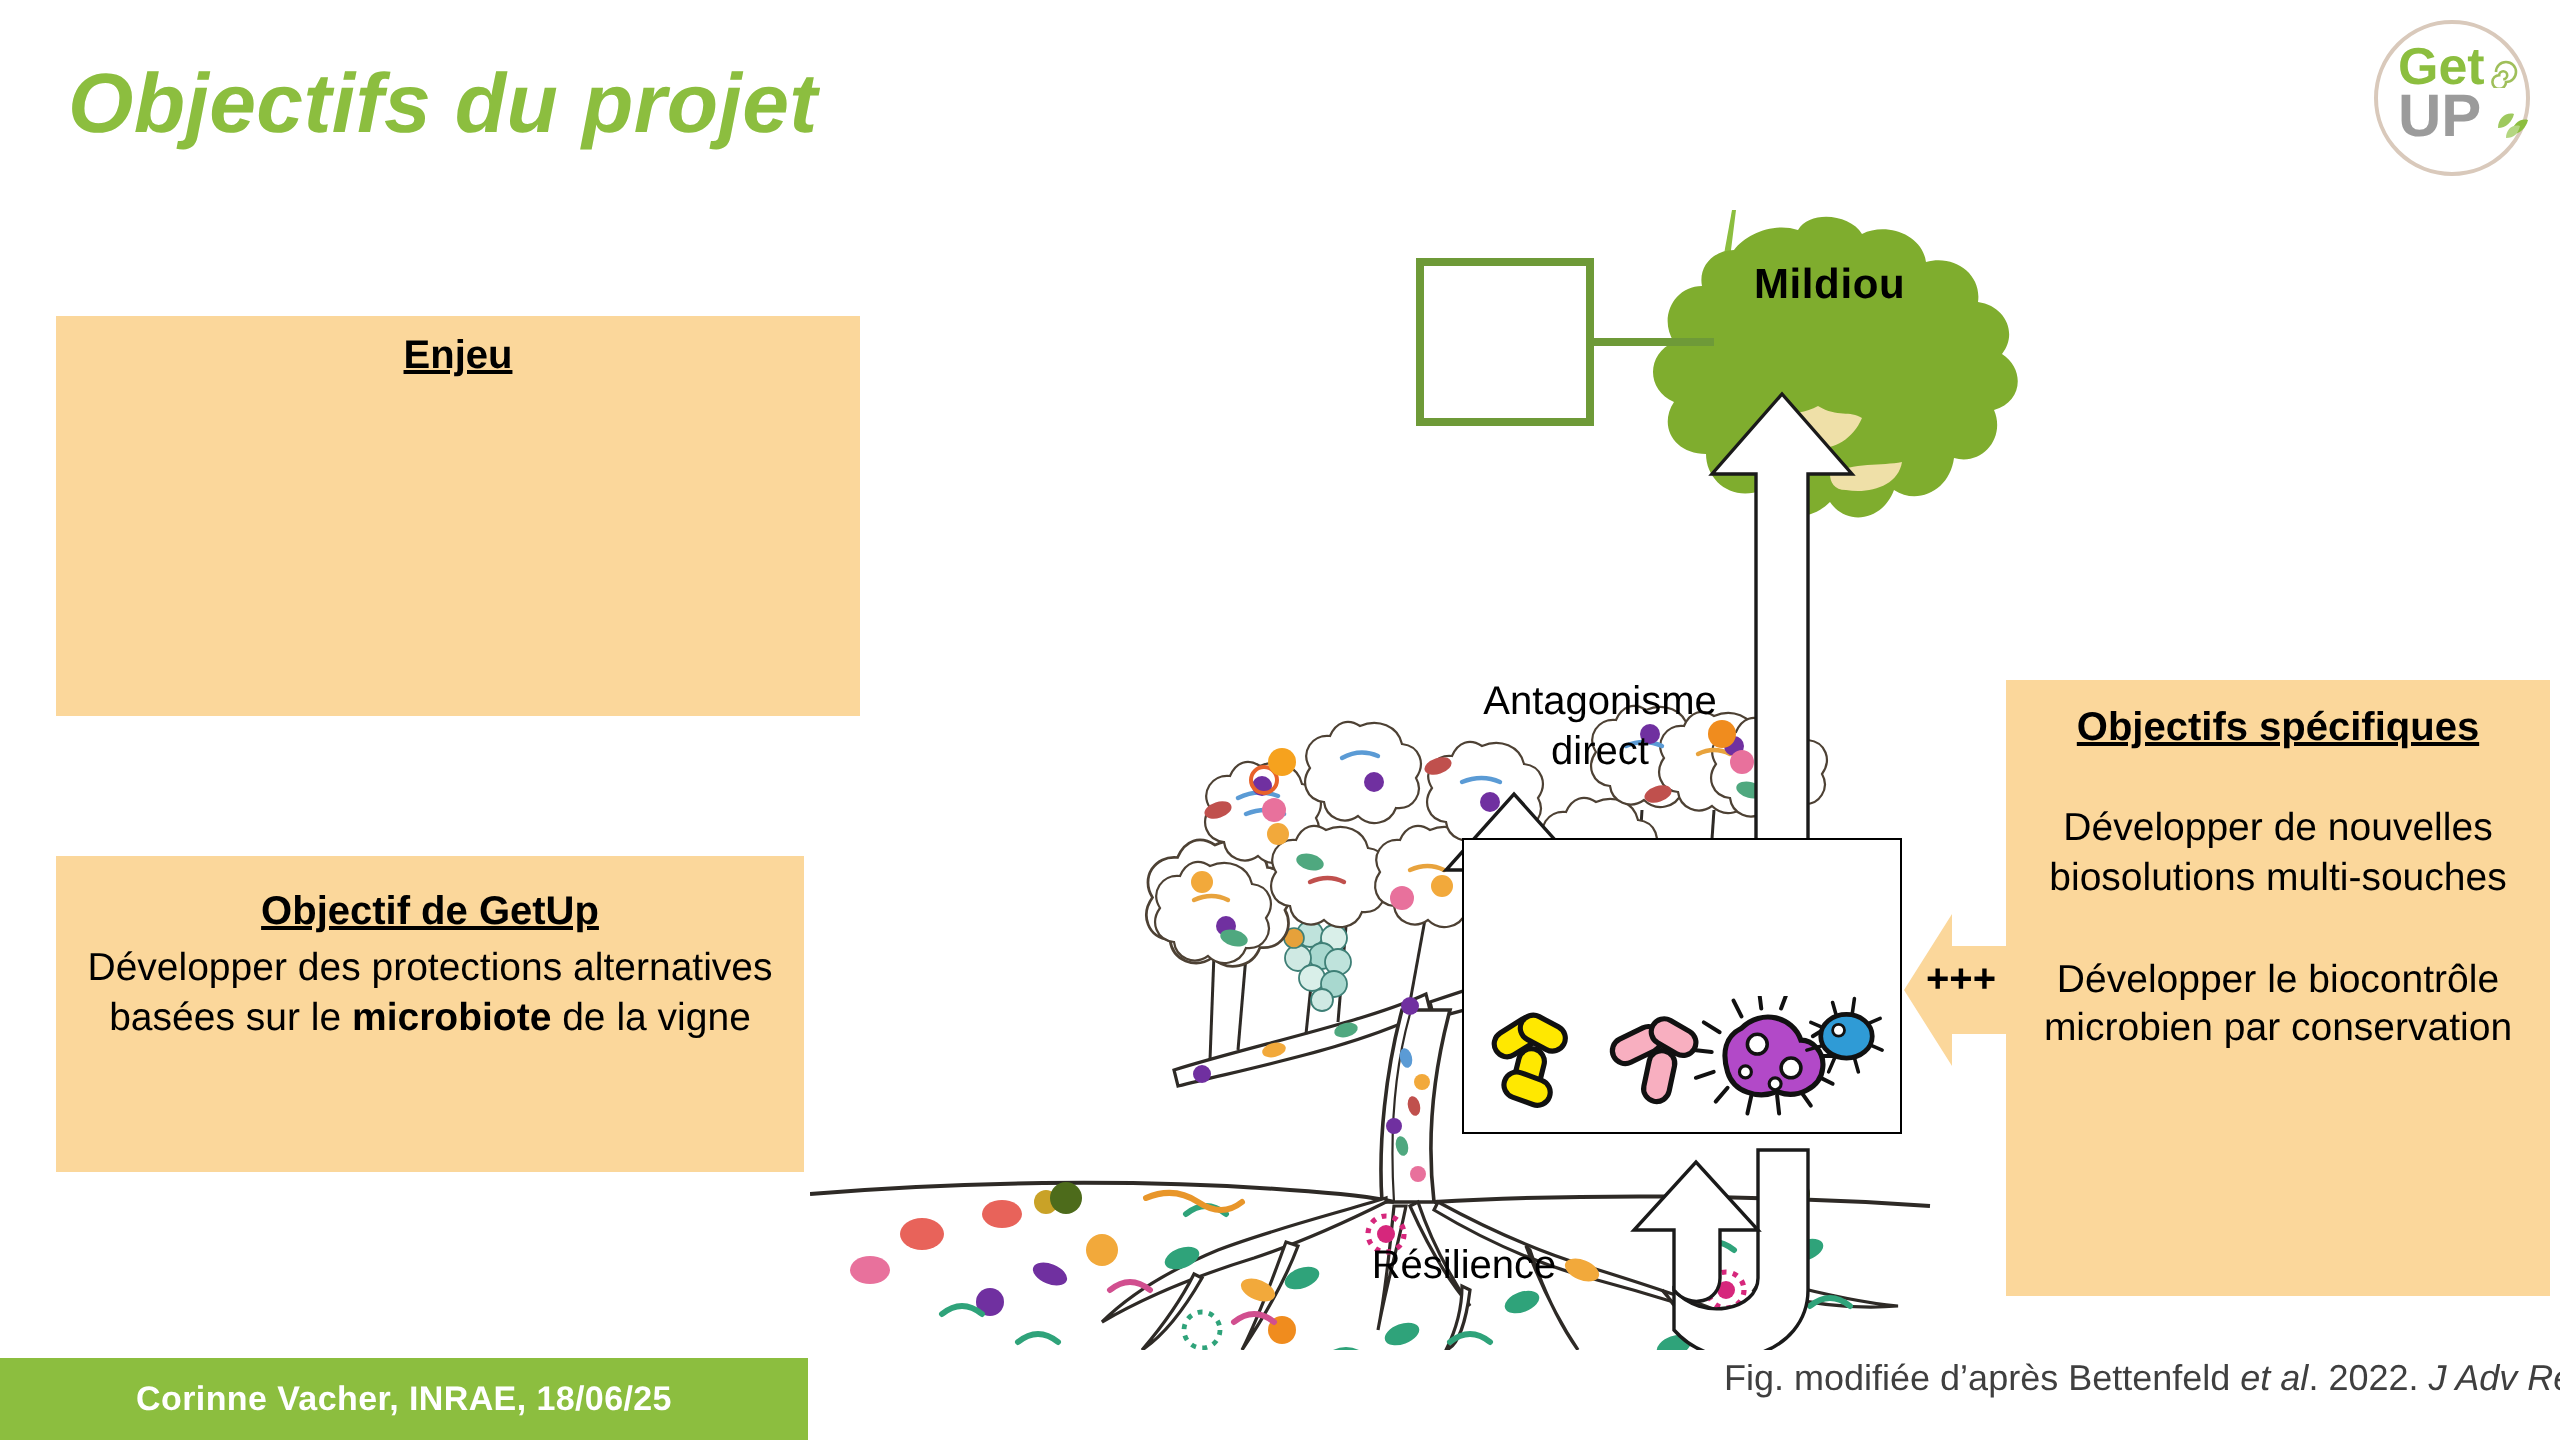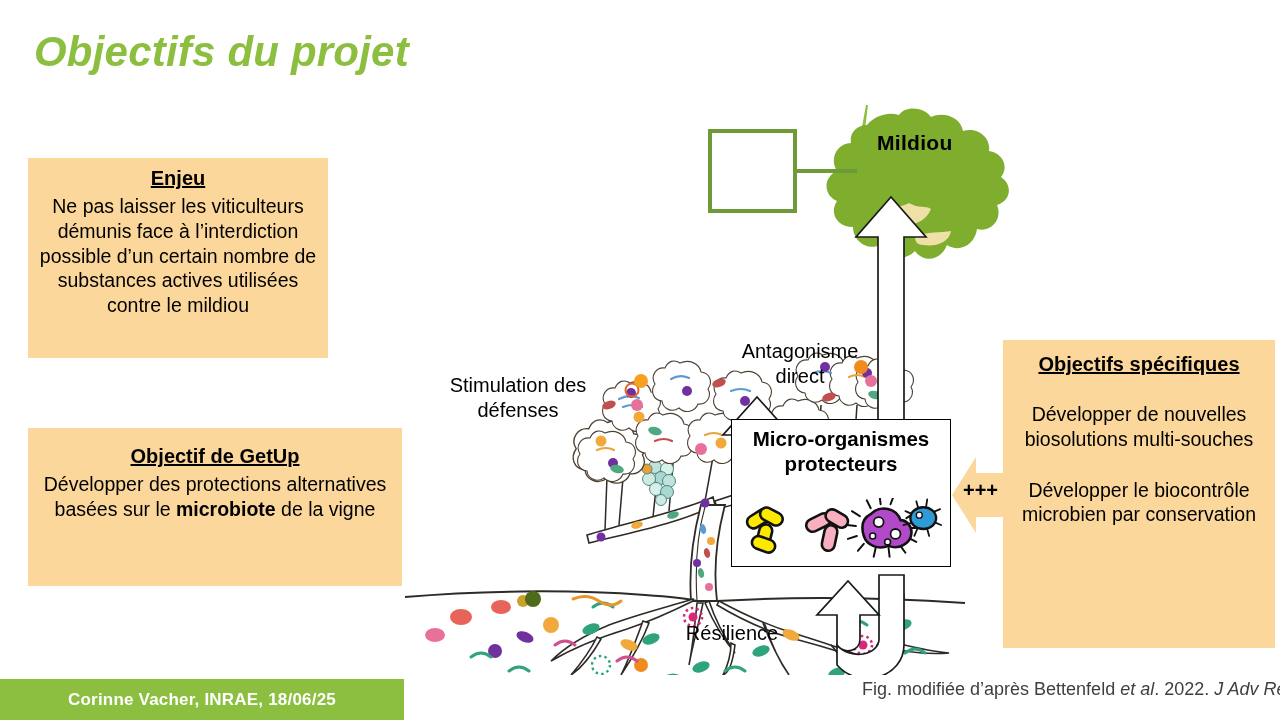--- a/index.html
+++ b/index.html
@@ -44,21 +44,21 @@
     background:#FBD79B;
     color:#000;
     text-align:center;
     box-sizing:border-box;
     line-height:1.28;
   }
   .ibox .hd{
     display:block;font-weight:bold;text-decoration:underline;
     margin-bottom:2px;
   }
-  #box-enjeu{left:28px;top:158px;width:300px;height:200px;font-size:19.5px;padding:8px 10px 0 10px;}
+  #box-enjeu{left:28px;top:158px;width:402px;height:200px;font-size:19.5px;padding:8px 10px 0 10px;}
   #box-enjeu .hd{font-size:20px;}
   #box-objectif-getup{left:28px;top:428px;width:374px;height:158px;font-size:19.5px;padding:16px 10px 0 10px;}
   #box-objectif-getup .hd{font-size:20px;}
   #box-objectifs-spec{left:1003px;top:340px;width:272px;height:308px;font-size:19.5px;padding:12px 8px 12px 8px;}
   #box-objectifs-spec .hd{font-size:20px;margin-bottom:24px;}
   #box-objectifs-spec .para2{margin-top:26px;display:block;text-align:center;}
   .b{font-weight:bold;}
 
   
   .figure{position:absolute;left:405px;top:105px;width:620px;height:570px;}
@@ -112,24 +112,37 @@
   }
   .credit i{font-style:italic;}
 </style>
 </head>
 <body>
 
 <div class="slide">
 
   <div class="title">Objectifs du projet</div>
 
+  <div class="logo">
+    <div class="logo-circle"></div>
+    <div class="logo-get">Get</div>
+    <div class="logo-up">UP</div>
+    <svg class="logo-swirl" width="18" height="16" viewBox="0 0 18 16">
+      <path d="M3 8 a5 5 0 1 1 5 5 a3.4 3.4 0 1 1 -3.4 -3.4 a2 2 0 1 1 2 2" fill="none" stroke="#9fbf5a" stroke-width="1.3"></path>
+    </svg>
+    <svg class="logo-leaf" width="26" height="24" viewBox="0 0 26 24">
+      <path d="M13 3 C18 3 22 6 22 11 C22 16 18 20 13 20 C8 20 4 16 4 11 C4 6 8 3 13 3 Z" fill="#8CBE3F" opacity="0"></path>
+      <path d="M6 14 C6 9 10 6 14 7 C13 11 10 14 6 14 Z" fill="#9ec95e"></path>
+      <path d="M13 17 C13 12 17 9 21 10 C20 14 17 17 13 17 Z" fill="#8CBE3F"></path>
+      <path d="M10 19 C10 15 13 12 17 13 C16 17 14 19 10 19 Z" fill="#b4d681"></path>
+    </svg>
+  </div>
 
   <div class="ibox" id="box-enjeu">
     <span class="hd">Enjeu</span>
-    <span>Ne pas laisser les viticulteurs démunis face à l’interdiction possible d’un certain nombre de substances actives utilisées contre le mildiou</span>
   </div>
 
   <div class="ibox" id="box-objectif-getup">
     <span class="hd">Objectif de GetUp</span>
     <span>Développer des protections alternatives basées sur le </span><span class="b">microbiote</span><span> de la vigne</span>
   </div>
 
   <div class="ibox" id="box-objectifs-spec">
     <span class="hd">Objectifs spécifiques</span>
     <span>Développer de nouvelles biosolutions multi-souches</span>
@@ -375,29 +388,24 @@
 
       <g>
         <rect x="305" y="26" width="85" height="80" fill="none" stroke="#6E9A38" stroke-width="4"></rect>
         <line x1="390" y1="66" x2="452" y2="66" stroke="#6E9A38" stroke-width="4"></line>
       </g>
     </svg>
   </div>
 
   <div class="mildiou-label">Mildiou</div>
 
-  <div class="flabel" id="lbl-stimulation">Stimulation des défenses</div>
   <div class="flabel" id="lbl-antagonisme">Antagonisme direct</div>
   <div class="flabel" id="lbl-resilience">Résilience</div>
 
   <div class="mbox">
-    <div class="mbox-title">
-      <div>Micro-organismes</div>
-      <div>protecteurs</div>
-    </div>
     <svg class="mbox-icons" viewBox="0 0 220 64">
 
       <g>
         <rect x="14" y="14" width="26" height="13" rx="6.5" fill="#FFE800" stroke="#111" stroke-width="2.6" transform="rotate(-32 27 20)"></rect>
         <rect x="28" y="12" width="24" height="13" rx="6.5" fill="#FFE800" stroke="#111" stroke-width="2.6" transform="rotate(28 40 18)"></rect>
         <rect x="26" y="26" width="13" height="26" rx="6.5" fill="#FFE800" stroke="#111" stroke-width="2.6" transform="rotate(14 32 39)"></rect>
         <rect x="20" y="40" width="24" height="13" rx="6.5" fill="#FFE800" stroke="#111" stroke-width="2.6" transform="rotate(20 32 46)"></rect>
       </g>
 
       <g>

